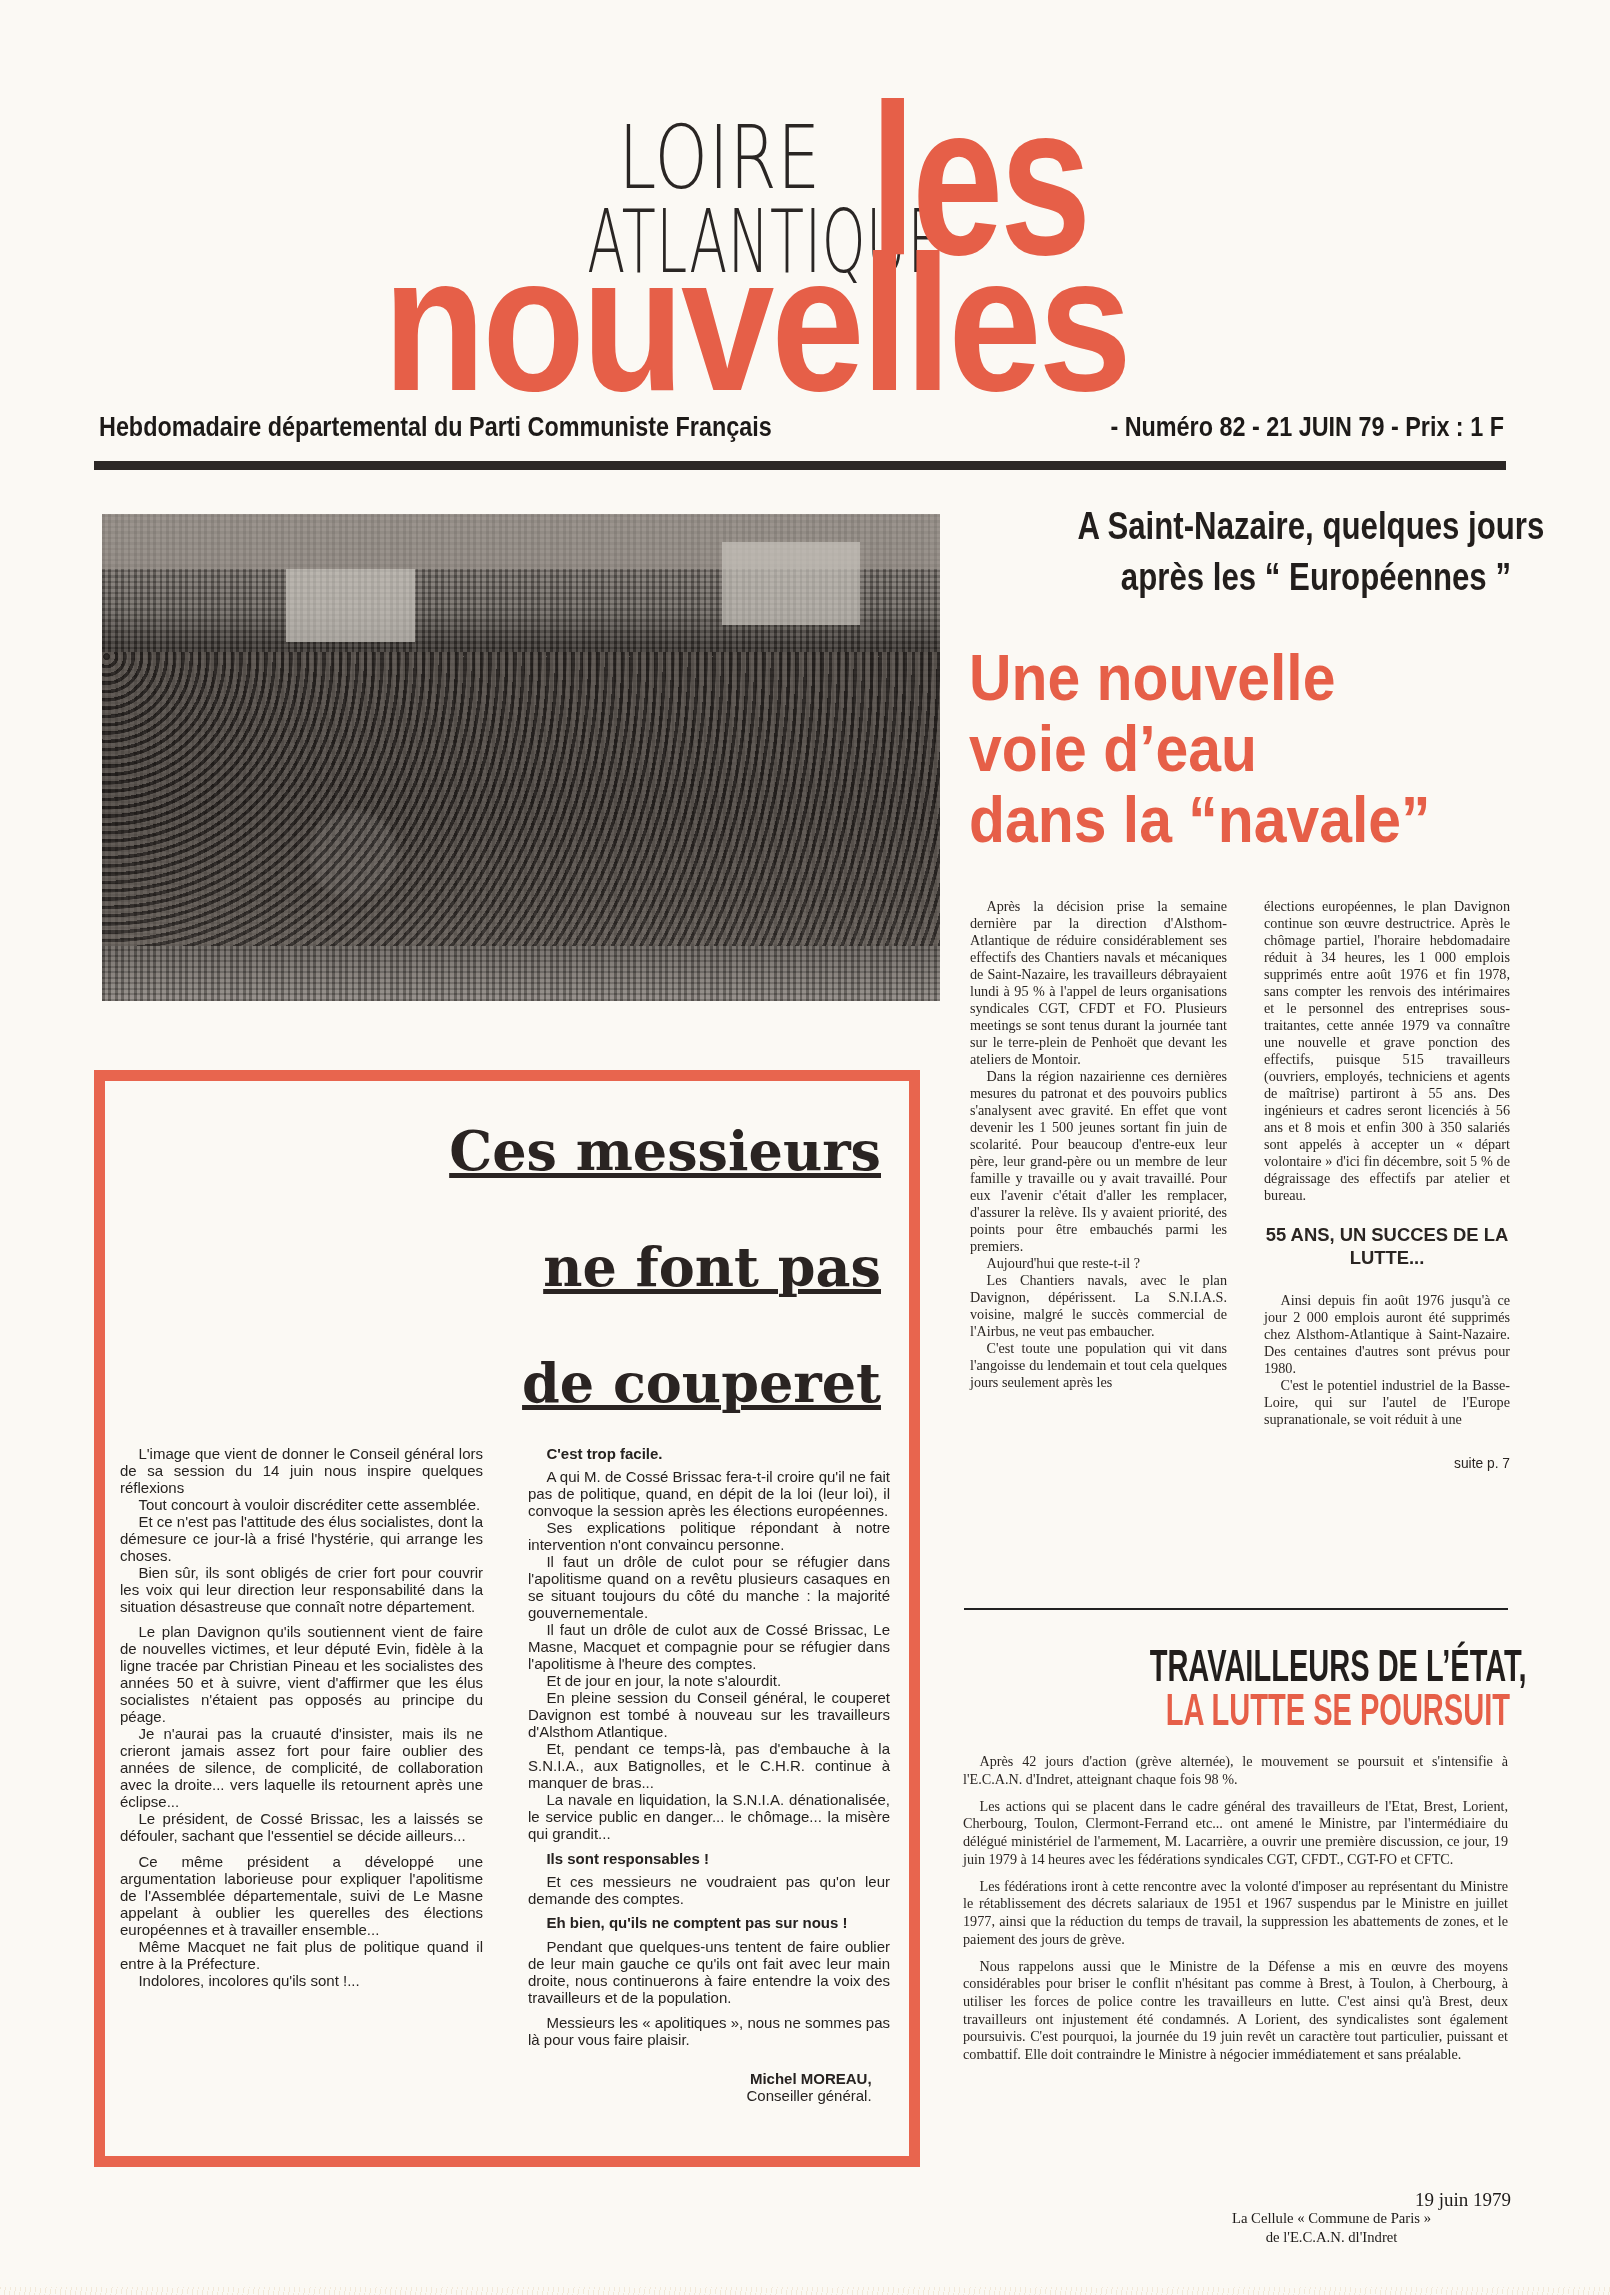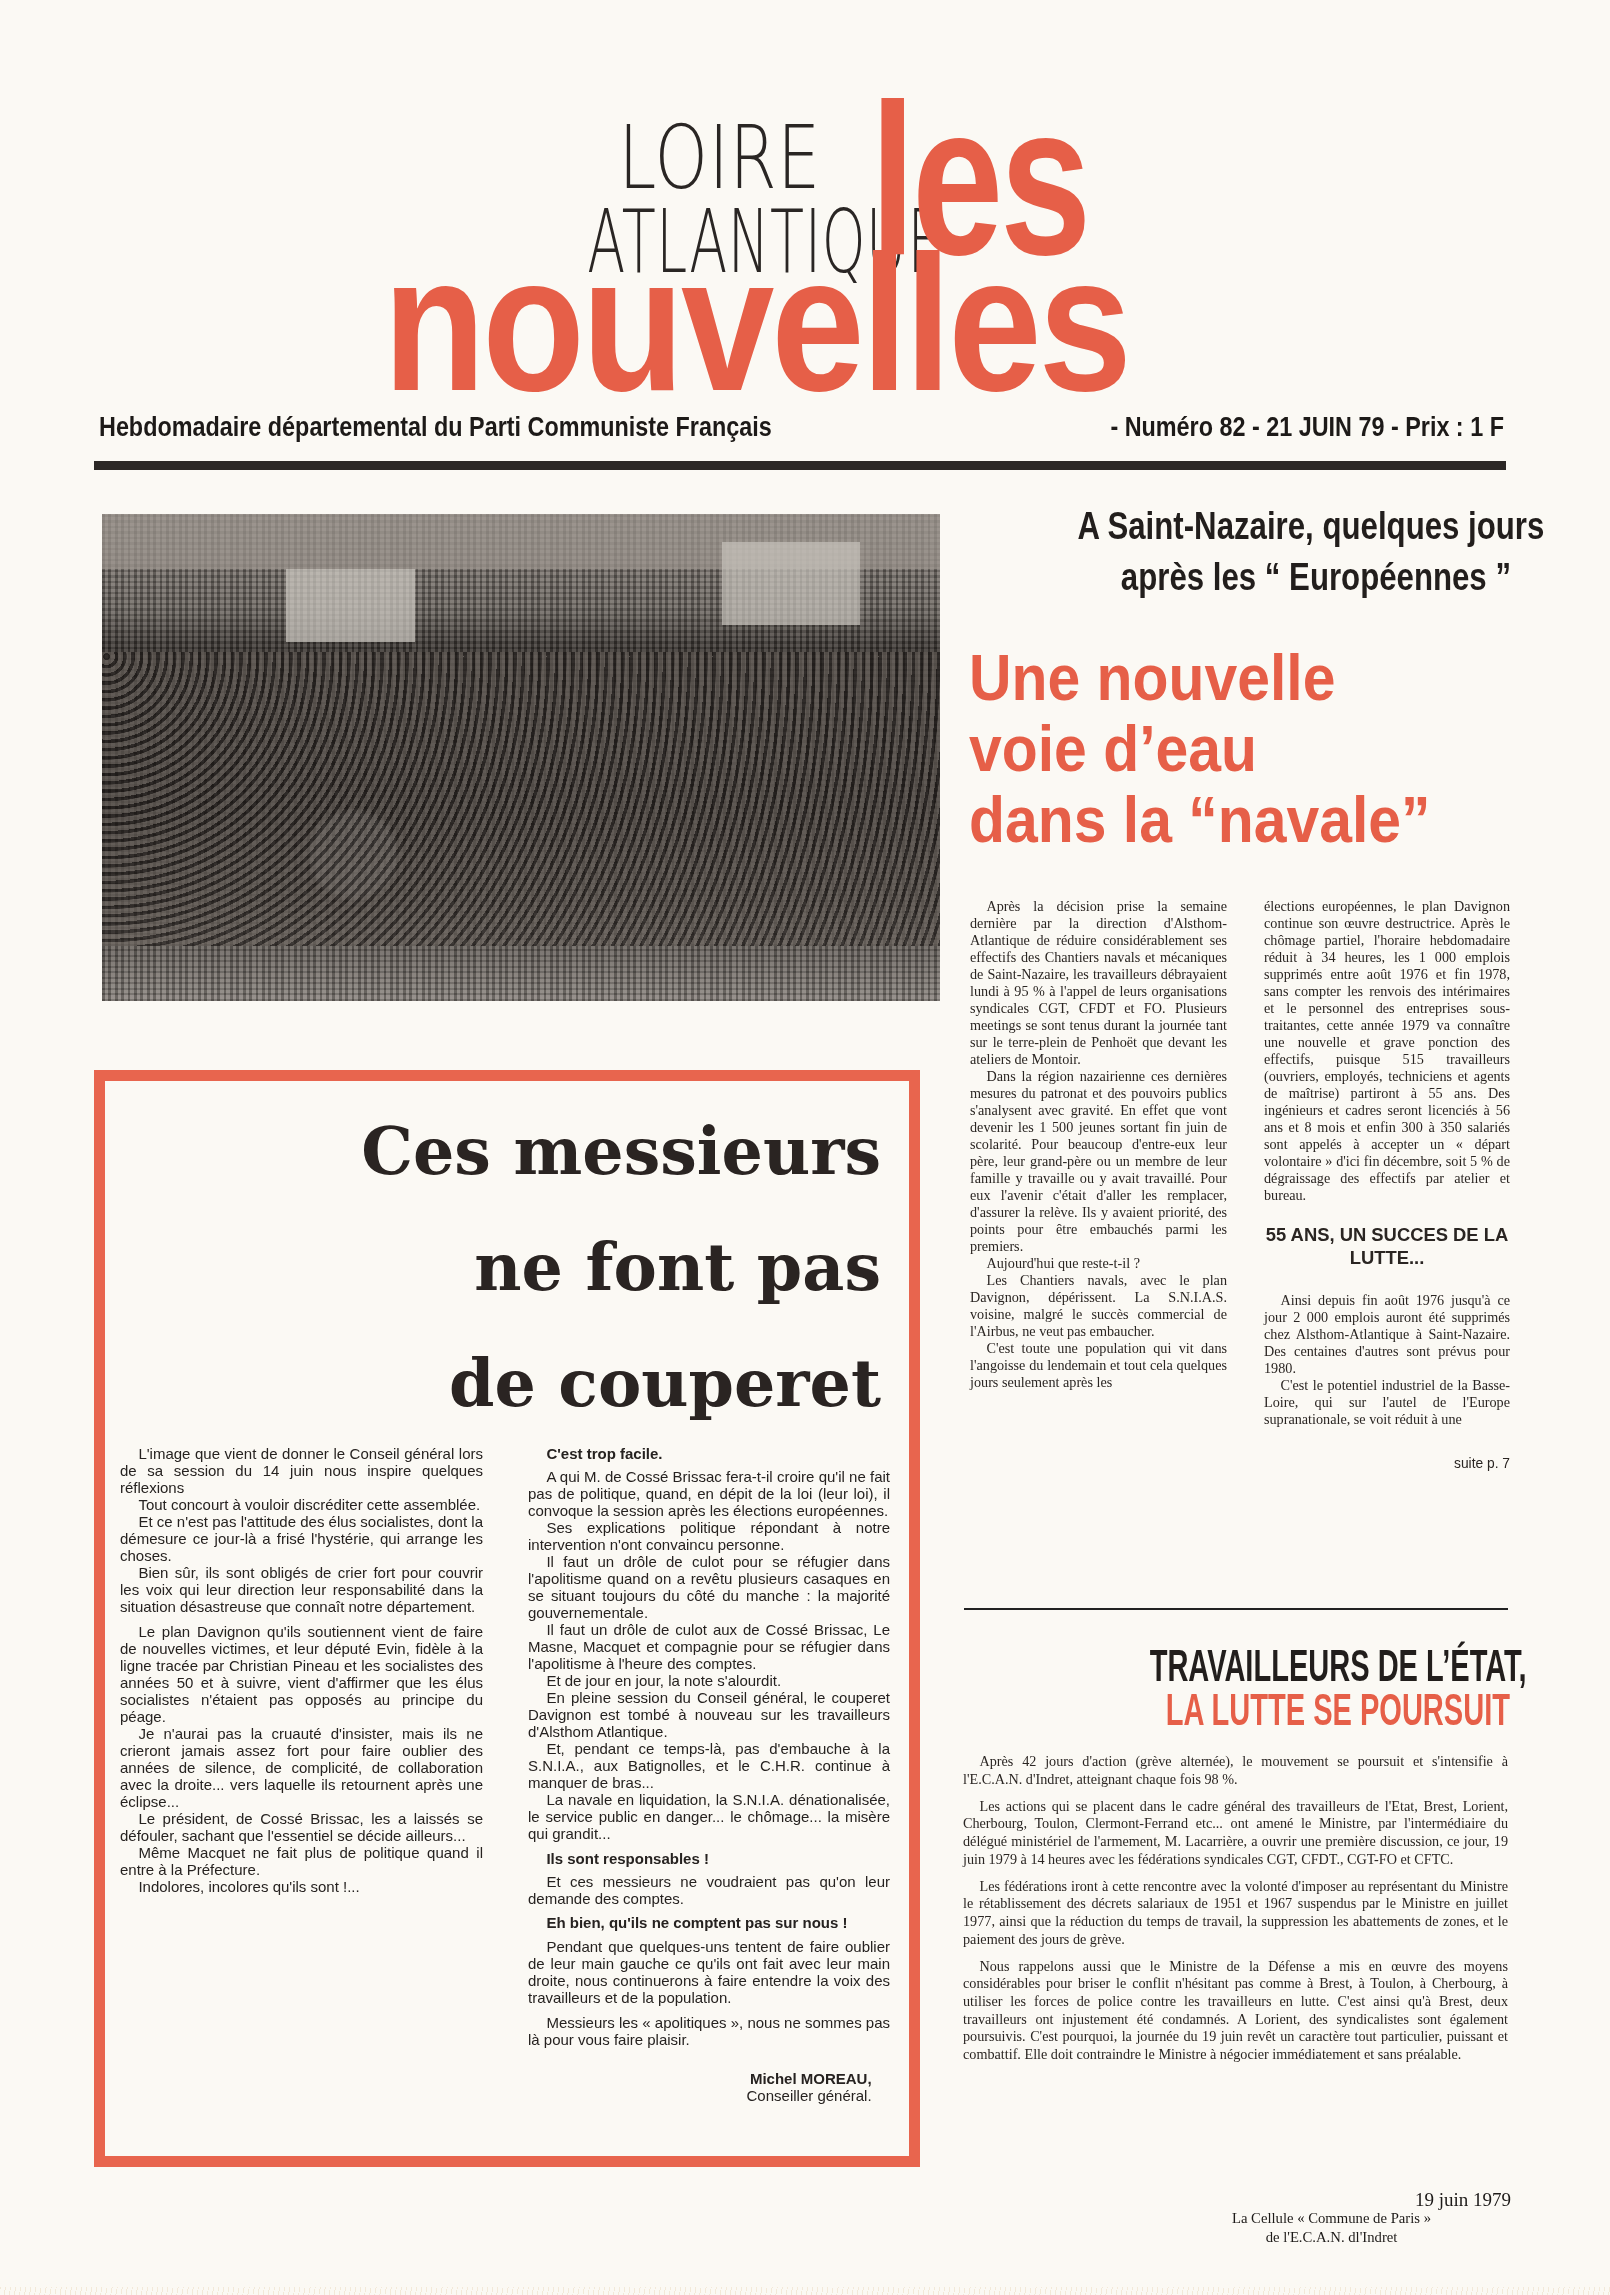--- a/index.html
+++ b/index.html
@@ -89,21 +89,21 @@
   .sn2 { left: 1264px; top: 898px; width: 246px; }
 
   
   .box {
     left: 94px; top: 1070px; width: 826px; height: 1097px;
     border: 11px solid #e8654e; box-sizing: border-box;
   }
   .boxhead {
     left: 156px; top: 1093px; width: 725px;
     font-family: "DejaVu Serif", serif; font-weight: 700;
-    font-size: 65px; line-height: 116px; text-align: right; color: #2a2422;
+    font-size: 54px; line-height: 116px; text-align: right; color: #2a2422; text-decoration: underline;
   }
   .boxhead span { display: block; white-space: nowrap; }
   .bcol {
     font-family: "Liberation Sans", sans-serif; font-size: 15px; line-height: 17px;
     text-align: justify; color: #262220;
   }
   .bcol p { margin: 0; text-indent: 18.4px; }
   .bcol p.gap { margin-top: 8.3px; }
   .bcol .sub { font-weight: 700; text-indent: 18.4px; margin: 7.3px 0 6.4px 0; }
   .bl { left: 120px; top: 1445px; width: 363px; }
@@ -189,20 +189,21 @@
 </div>
 
 <div class="abs bcol bl">
   <p>L'image que vient de donner le Conseil général lors de sa session du 14 juin nous inspire quelques réflexions</p>
   <p>Tout concourt à vouloir discréditer cette assemblée.</p>
   <p>Et ce n'est pas l'attitude des élus socialistes, dont la démesure ce jour-là a frisé l'hystérie, qui arrange les choses.</p>
   <p>Bien sûr, ils sont obligés de crier fort pour couvrir les voix qui leur direction leur responsabilité dans la situation désastreuse que connaît notre département.</p>
   <p class="gap">Le plan Davignon qu'ils soutiennent vient de faire de nouvelles victimes, et leur député Evin, fidèle à la ligne tracée par Christian Pineau et les socialistes des années 50 et à suivre, vient d'affirmer que les élus socialistes n'étaient pas opposés au principe du péage.</p>
   <p>Je n'aurai pas la cruauté d'insister, mais ils ne crieront jamais assez fort pour faire oublier des années de silence, de complicité, de collaboration avec la droite... vers laquelle ils retournent après une éclipse...</p>
   <p>Le président, de Cossé Brissac, les a laissés se défouler, sachant que l'essentiel se décide ailleurs...</p>
+  <p class="gap">Ce même président a développé une argumentation laborieuse pour expliquer l'apolitisme de l'Assemblée départementale, suivi de Le Masne appelant à oublier les querelles des élections européennes et à travailler ensemble...</p>
   <p>Même Macquet ne fait plus de politique quand il entre à la Préfecture.</p>
   <p>Indolores, incolores qu'ils sont !...</p>
 </div>
 
 <div class="abs bcol br">
   <div class="sub" style="margin-top:0">C'est trop facile.</div>
   <p>A qui M. de Cossé Brissac fera-t-il croire qu'il ne fait pas de politique, quand, en dépit de la loi (leur loi), il convoque la session après les élections européennes.</p>
   <p>Ses explications politique répondant à notre intervention n'ont convaincu personne.</p>
   <p>Il faut un drôle de culot pour se réfugier dans l'apolitisme quand on a revêtu plusieurs casaques en se situant toujours du côté du manche : la majorité gouvernementale.</p>
   <p>Il faut un drôle de culot aux de Cossé Brissac, Le Masne, Macquet et compagnie pour se réfugier dans l'apolitisme à l'heure des comptes.</p>

